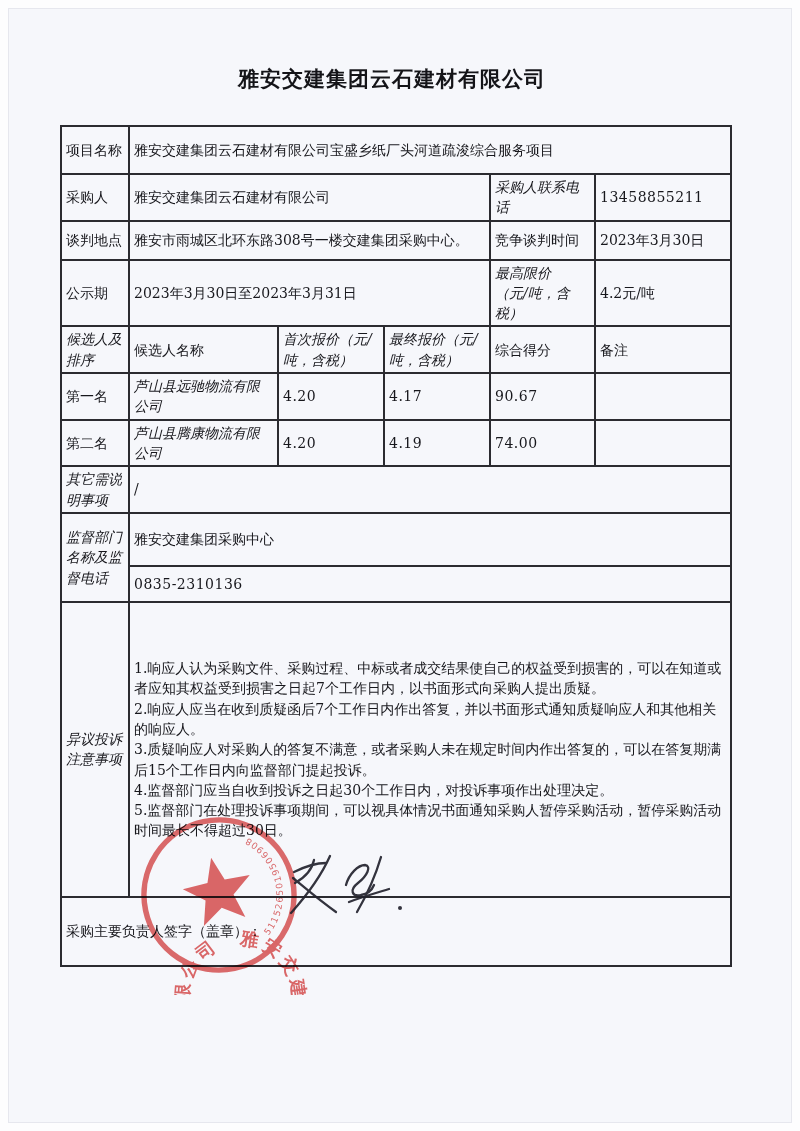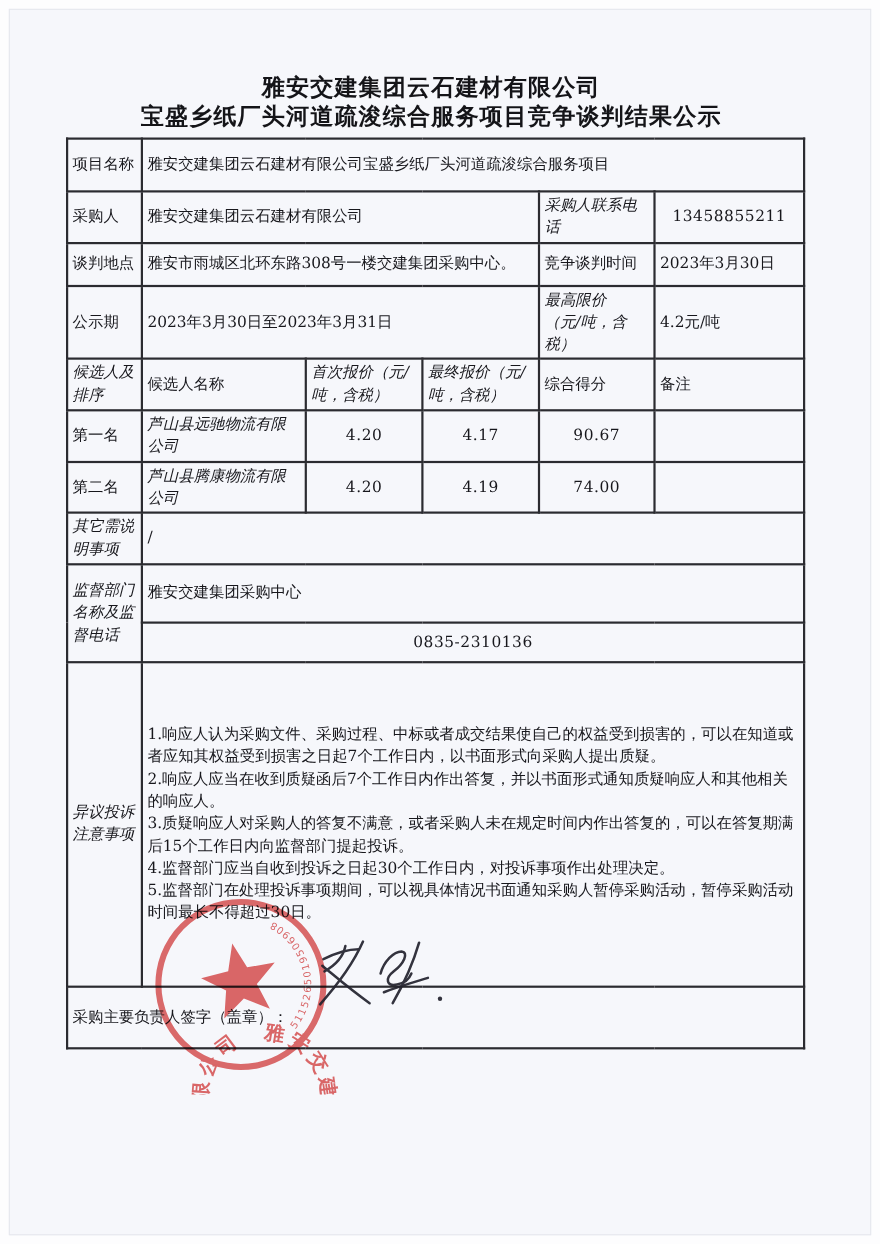--- a/index.html
+++ b/index.html
@@ -29,21 +29,21 @@
   }
   table.doc td{
     border:2px solid #2b2b30;
     font-size:14px;line-height:1.45;
     padding:2px 4px;vertical-align:middle;
     overflow:hidden;
   }
   .lab{text-align:left;padding-left:4px;}
   .cen{text-align:left;}
   .pre{white-space:pre-line;font-style:italic;}
-  .num{text-align:center;font-size:15px;letter-spacing:.5px;}
+  .num{font-size:15px;letter-spacing:.5px;}
   .objection-text{
     text-align:left;padding:10px 12px;line-height:23px;font-size:14px;margin-left:12px;
   }
   .objection-text div{margin:0;}
   .sign-cell{text-align:left;padding-left:6px;font-size:14px;}
   .stamp{
     position:absolute;left:119px;top:795px;width:200px;height:200px;
     opacity:.85;mix-blend-mode:multiply;pointer-events:none;
   }
   .signature{
@@ -51,21 +51,20 @@
     pointer-events:none;opacity:.92;
   }
 </style>
 </head>
 <body>
 
 <div class="page"></div>
 
 <div class="title">
   <div>雅安交建集团云石建材有限公司</div>
-  <div>宝盛乡纸厂头河道疏浚综合服务项目竞争谈判结果公示</div>
 </div>
 
 <table class="doc">
   <colgroup>
     <col style="width:68px">
       <col style="width:149px">
       <col style="width:106px">
     <col style="width:106px">
       <col style="width:105px">
       <col style="width:136px">
@@ -143,21 +142,21 @@
       <td class="lab pre">异议投诉
 注意事项</td>
       <td class="objection-text" colspan="5">
         <div>1.响应人认为采购文件、采购过程、中标或者成交结果使自己的权益受到损害的，可以在知道或者应知其权益受到损害之日起7个工作日内，以书面形式向采购人提出质疑。</div>
         <div>2.响应人应当在收到质疑函后7个工作日内作出答复，并以书面形式通知质疑响应人和其他相关的响应人。</div>
         <div>3.质疑响应人对采购人的答复不满意，或者采购人未在规定时间内作出答复的，可以在答复期满后15个工作日内向监督部门提起投诉。</div>
         <div>4.监督部门应当自收到投诉之日起30个工作日内，对投诉事项作出处理决定。</div>
         <div>5.监督部门在处理投诉事项期间，可以视具体情况书面通知采购人暂停采购活动，暂停采购活动时间最长不得超过30日。</div>
       </td>
     </tr>
-    <tr style="height:56px">
+    <tr style="height:69px">
       <td class="sign-cell" colspan="6">采购主要负责人签字（盖章）：</td>
     </tr>
   </tbody>
 </table>
 
 <svg class="stamp" viewBox="0 0 200 200">
   <g transform="rotate(-12 100 100)">
     <defs>
       <path id="sealArc" d="M 100,152 A 52,52 0 1,1 99.9,152"></path>
       <path id="serialArc" d="M 136.7,152.4 A 64,64 0 0 0 132,44.6"></path>

